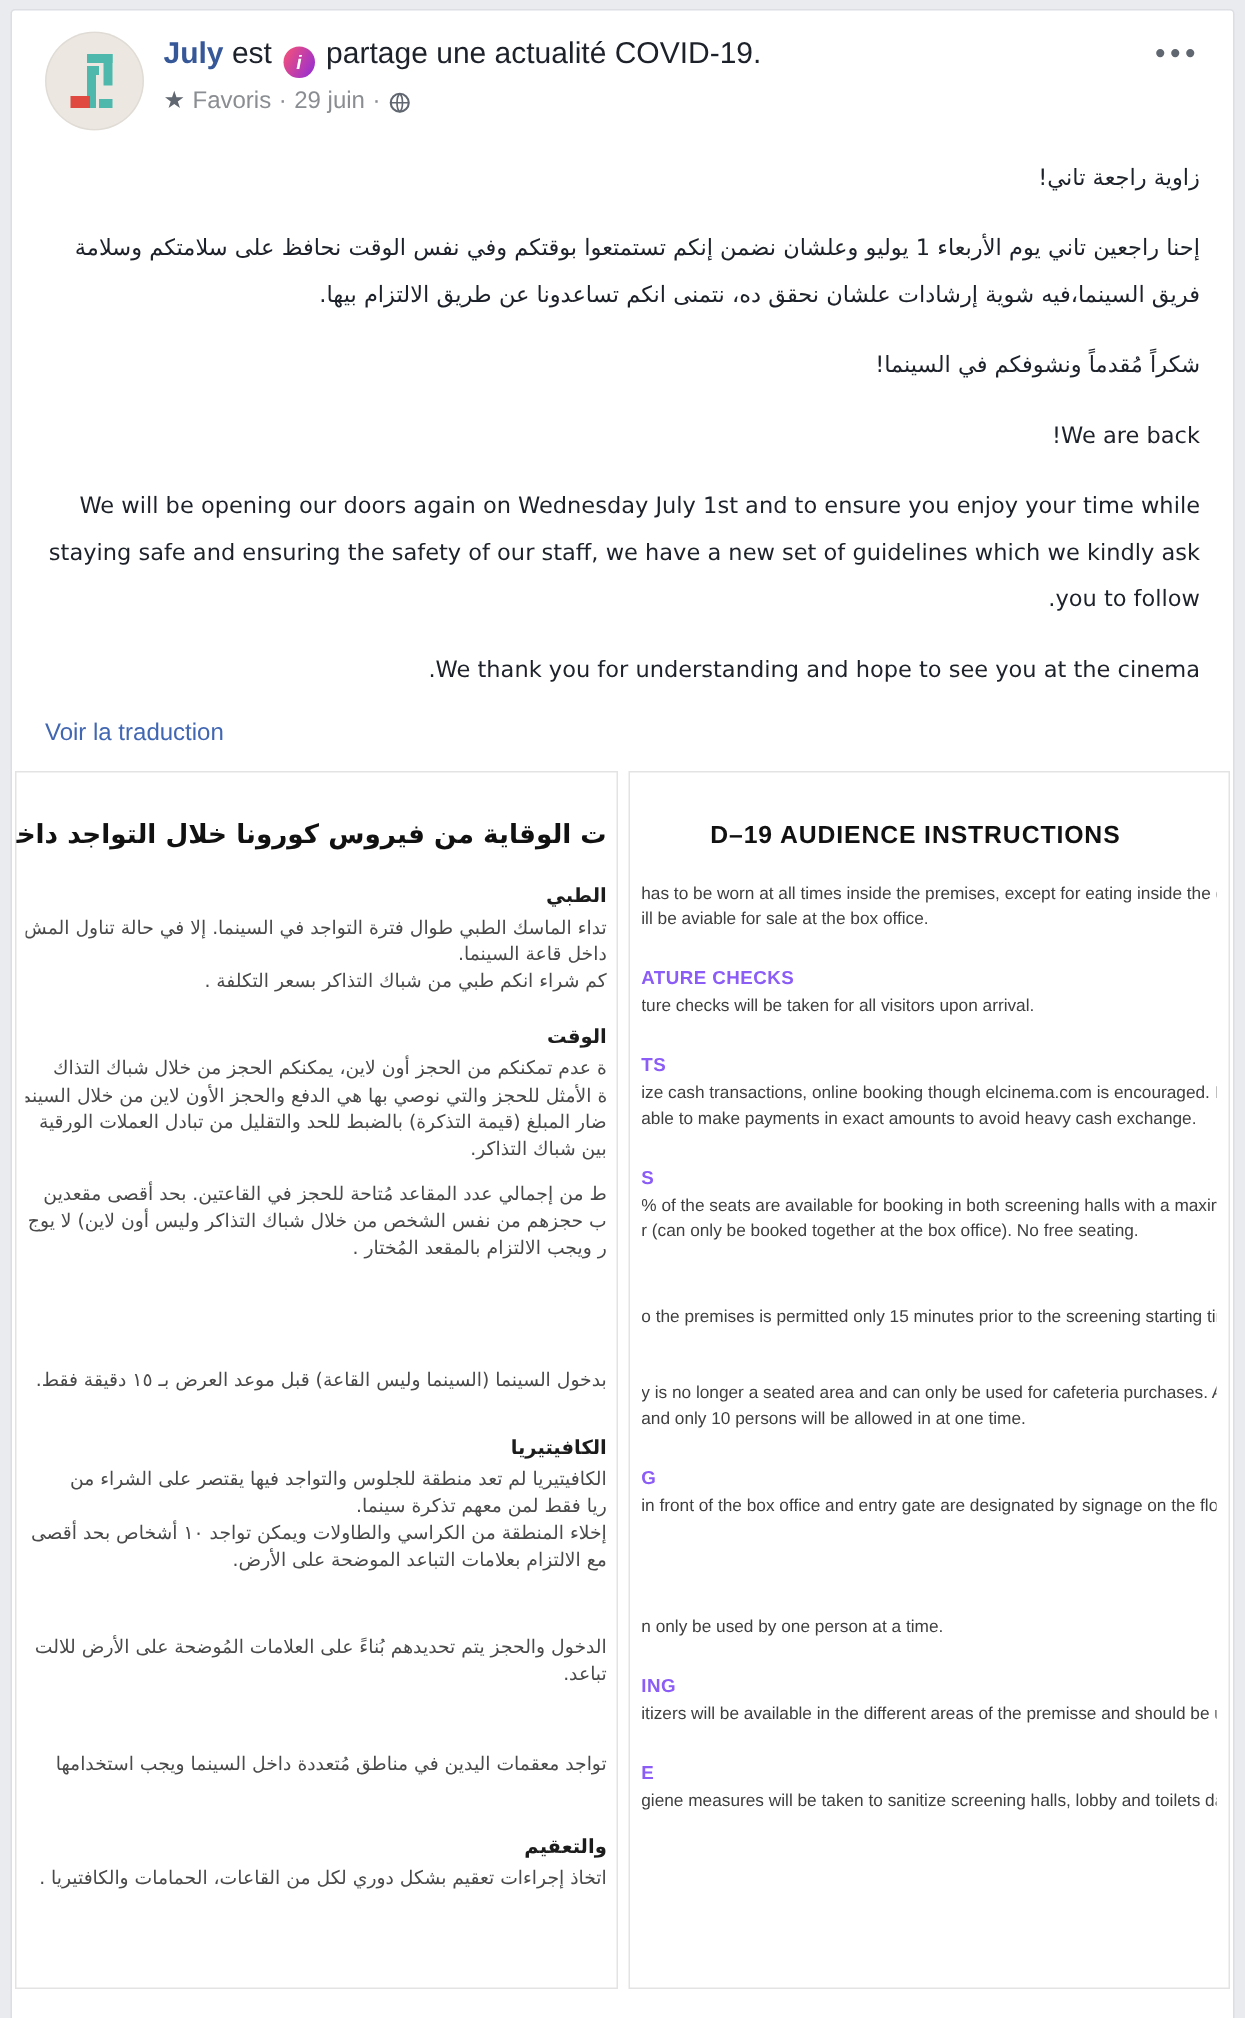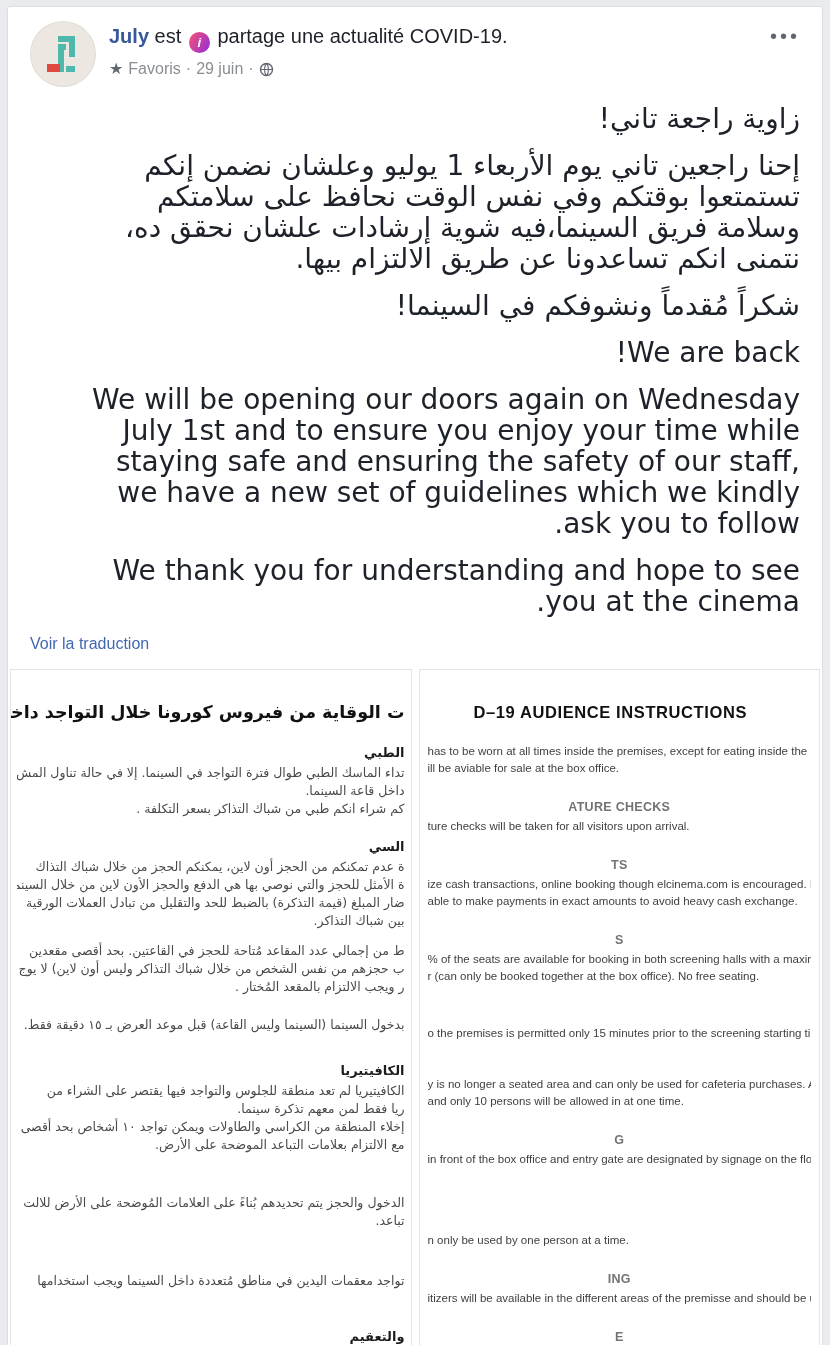--- a/index.html
+++ b/index.html
@@ -36,23 +36,22 @@
   .meta{display:flex;align-items:center;gap:5px;color:#8a8d91;font-size:16px;margin-top:7px;}
   .star{color:#616770;font-size:16px;line-height:1;}
   .menu-dots{
     color:#616770;font-size:20px;letter-spacing:3px;line-height:10px;
     padding:10px 8px;cursor:pointer;user-select:none;
   }
   
   .post-text{
     direction:rtl;text-align:right;
     padding:10px 22px 0 22px;
-    font-size:28px;line-height:31px;color:#1d2129;
+    font-size:15px;line-height:31px;color:#1d2129;
     font-family:"DejaVu Sans","Liberation Sans",sans-serif;
-    margin-left:44px;
   }
   .post-text p{margin:0 0 16px 0;}
   .post-text p.en{line-height:31px;}
   .translate{
     direction:ltr;text-align:left;
     padding:2px 22px 12px 22px;
     font-size:16px;color:#4267b2;cursor:pointer;
   }
   
   .attach-row{display:flex;gap:7px;padding:0 2px;margin-top:4px;}
@@ -70,21 +69,21 @@
   .ar-img .sec-h{font-weight:bold;color:#1c1c1c;font-size:13px;margin-bottom:2px;}
   .ar-img .big-title{
     font-weight:bold;color:#111;font-size:17.5px;line-height:24px;
     white-space:nowrap;margin-top:30px;margin-bottom:4px;}
   .ar-img .ln{white-space:nowrap;overflow:hidden;}
   
   .en-img{direction:ltr;text-align:left;
     font-family:"Liberation Sans",sans-serif;
     font-size:11.5px;line-height:17px;color:#3f3f3f;padding:0 8px;}
   .en-img .sec{margin-top:22px;}
-  .en-img .sec-h{font-weight:bold;color:#737373;font-size:12.5px;letter-spacing:.3px;margin-bottom:2px;text-align:center;}
+  .en-img .sec-h{font-weight:bold;color:#8b5cf6;font-size:12.5px;letter-spacing:.3px;margin-bottom:2px;}
   .en-img .big-title{
     font-weight:bold;color:#111;font-size:16.5px;letter-spacing:.6px;
     white-space:nowrap;margin-top:34px;margin-bottom:6px;margin-left:46px;}
   .en-img .ln{white-space:nowrap;overflow:hidden;}
 </style>
 </head>
 <body>
 
 <div class="card">
 
@@ -138,32 +137,32 @@
           <div class="sec">
             <div class="big-title">ت الوقاية من فيروس كورونا خلال التواجد داخل السي</div>
           </div>
           <div class="sec">
             <div class="sec-h">الطبي</div>
             <div class="ln">تداء الماسك الطبي طوال فترة التواجد في السينما. إلا في حالة تناول المش</div>
             <div class="ln">داخل قاعة السينما.</div>
             <div class="ln">كم شراء انكم طبي من شباك التذاكر بسعر التكلفة .</div>
           </div>
           <div class="sec">
-            <div class="sec-h">السي</div>
+            <div class="sec-h">الوقت</div>
             <div class="ln">ة عدم تمكنكم من الحجز أون لاين، يمكنكم الحجز من خلال شباك التذاك</div>
             <div class="ln">ة الأمثل للحجز والتي نوصي بها هي الدفع والحجز الأون لاين من خلال السينم</div>
             <div class="ln">ضار المبلغ (قيمة التذكرة) بالضبط للحد والتقليل من تبادل العملات الورقية</div>
             <div class="ln">بين شباك التذاكر.</div>
           </div>
           <div class="sec" style="margin-top: 12px;">
             <div class="ln">ط من إجمالي عدد المقاعد مُتاحة للحجز في القاعتين. بحد أقصى مقعدين</div>
             <div class="ln">ب حجزهم من نفس الشخص من خلال شباك التذاكر وليس أون لاين) لا يوج</div>
             <div class="ln">ر ويجب الالتزام بالمقعد المُختار .</div>
           </div>
-          <div class="sec" style="margin-top: 20px;">
+          <div class="sec" style="margin-top: 70px;">
             <div class="ln">بدخول السينما (السينما وليس القاعة) قبل موعد العرض بـ ١٥ دقيقة فقط.</div>
           </div>
           <div class="sec" style="margin-top: 28px;">
             <div class="sec-h">الكافيتيريا</div>
             <div class="ln">الكافيتيريا لم تعد منطقة للجلوس والتواجد فيها يقتصر على الشراء من</div>
             <div class="ln">ريا فقط لمن معهم تذكرة سينما.</div>
             <div class="ln">إخلاء المنطقة من الكراسي والطاولات ويمكن تواجد ١٠ أشخاص بحد أقصى</div>
             <div class="ln">مع الالتزام بعلامات التباعد الموضحة على الأرض.</div>
           </div>
           <div class="sec" style="margin-top: 40px;">

